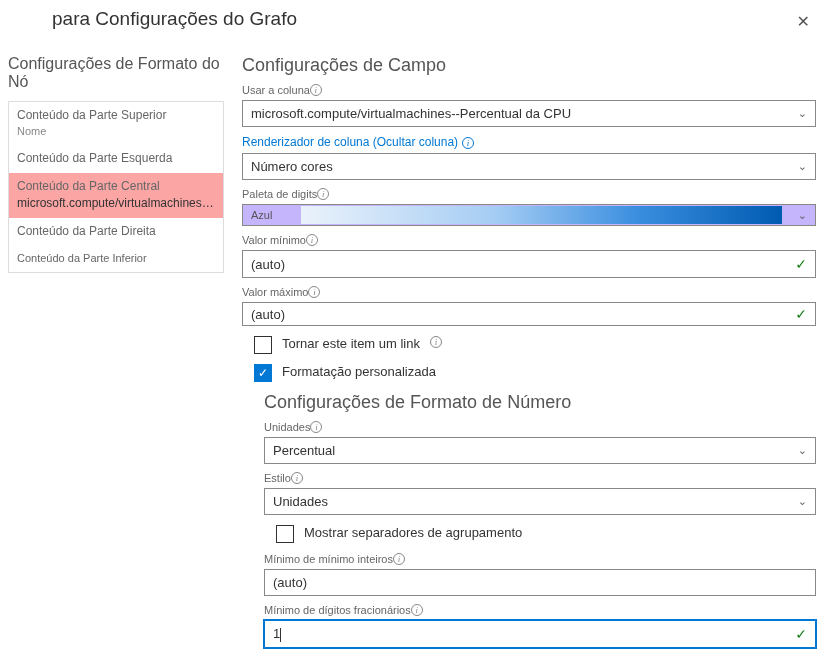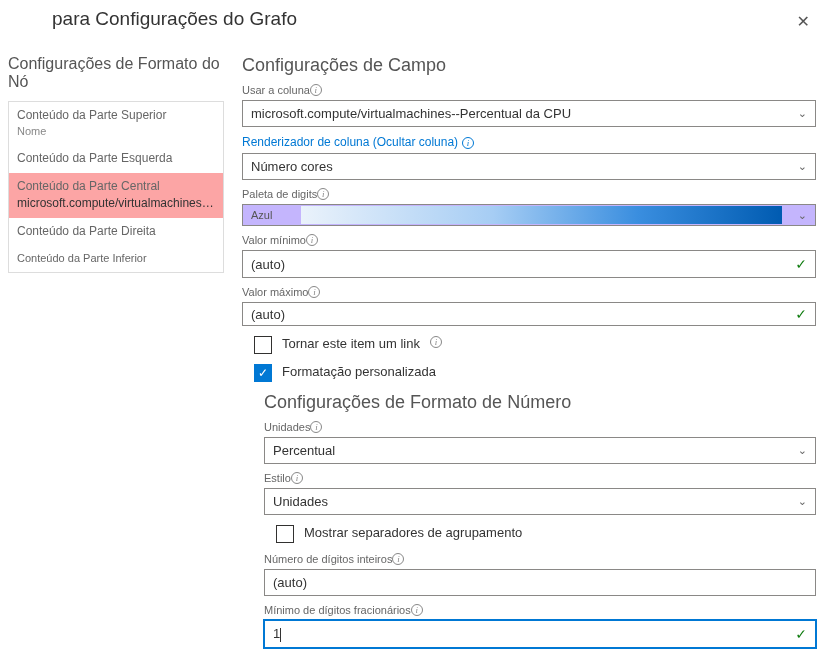--- a/index.html
+++ b/index.html
@@ -353,21 +353,21 @@
           </div>
         </div>
 
         <div class="checkbox-row">
           <span class="checkbox"></span>
           <span>Mostrar separadores de agrupamento</span>
         </div>
 
         <div class="field-group">
           <div class="field-label">
-            <span>Número de dígitos inteiros</span>
+            <span>Mínimo de mínimo inteiros</span>
             <span class="info-icon">i</span>
           </div>
           <div class="text-input">
             <span>(auto)</span>
             <span></span>
           </div>
         </div>
 
         <div class="field-group">
           <div class="field-label">

